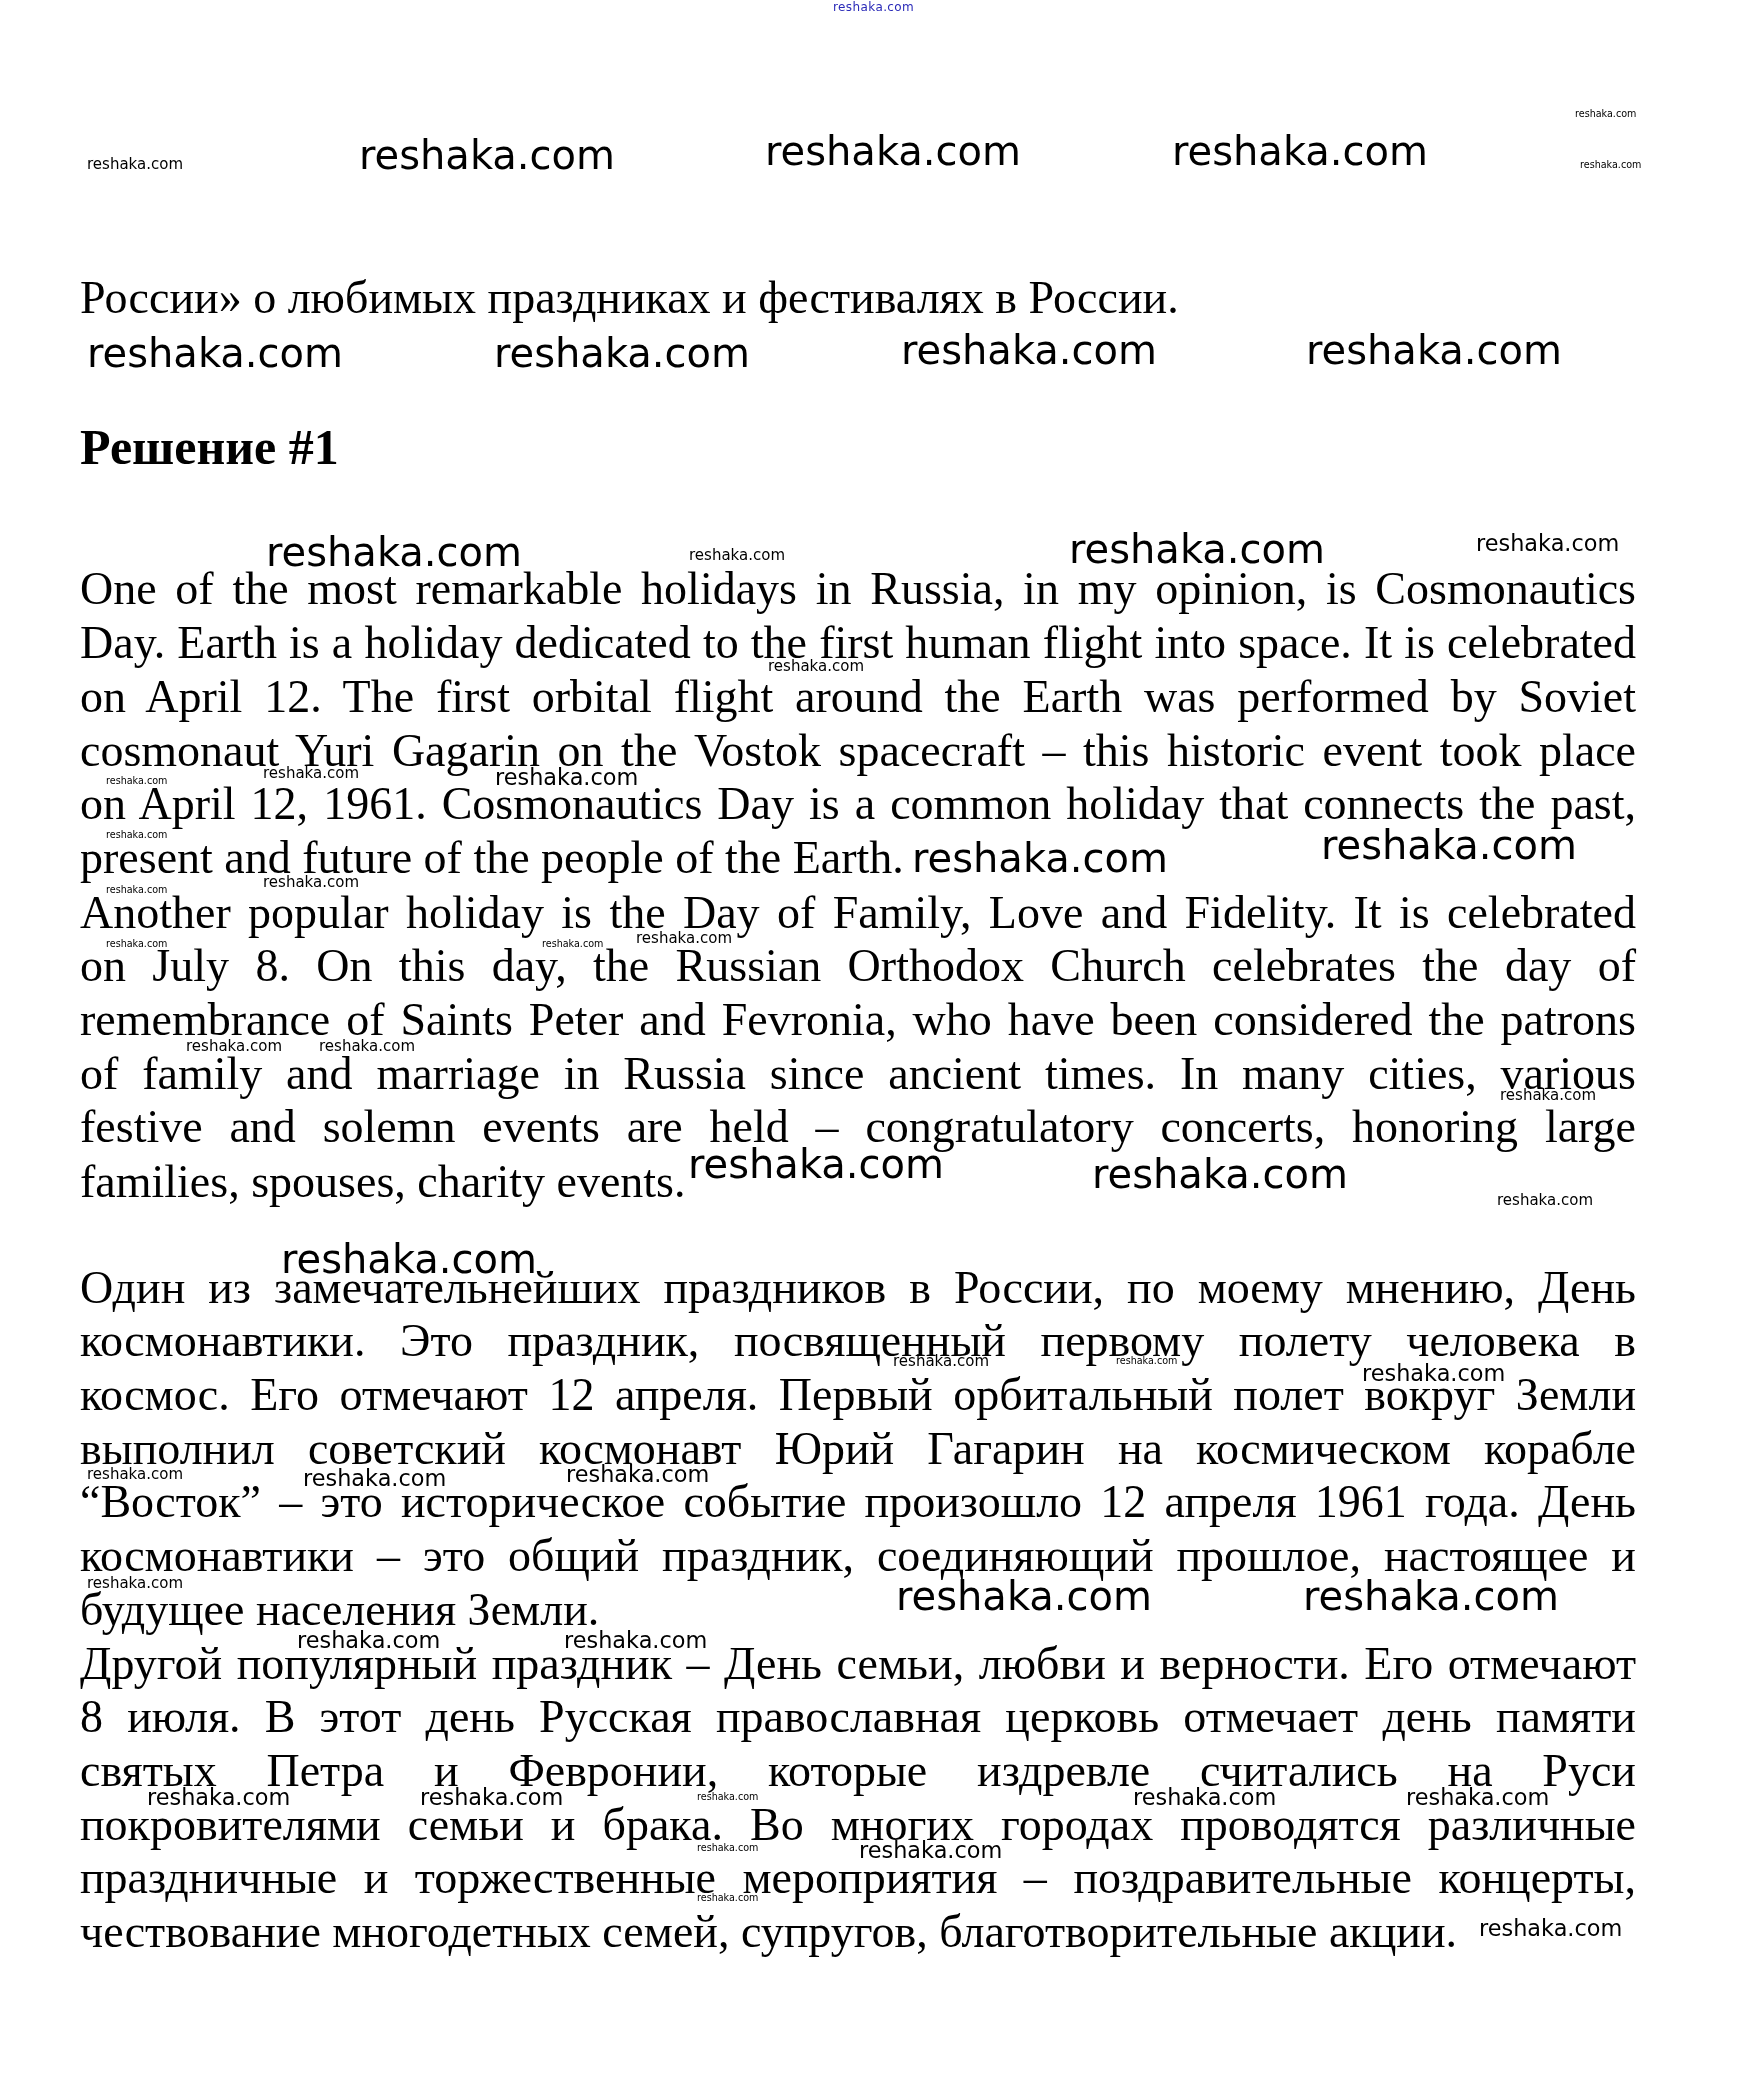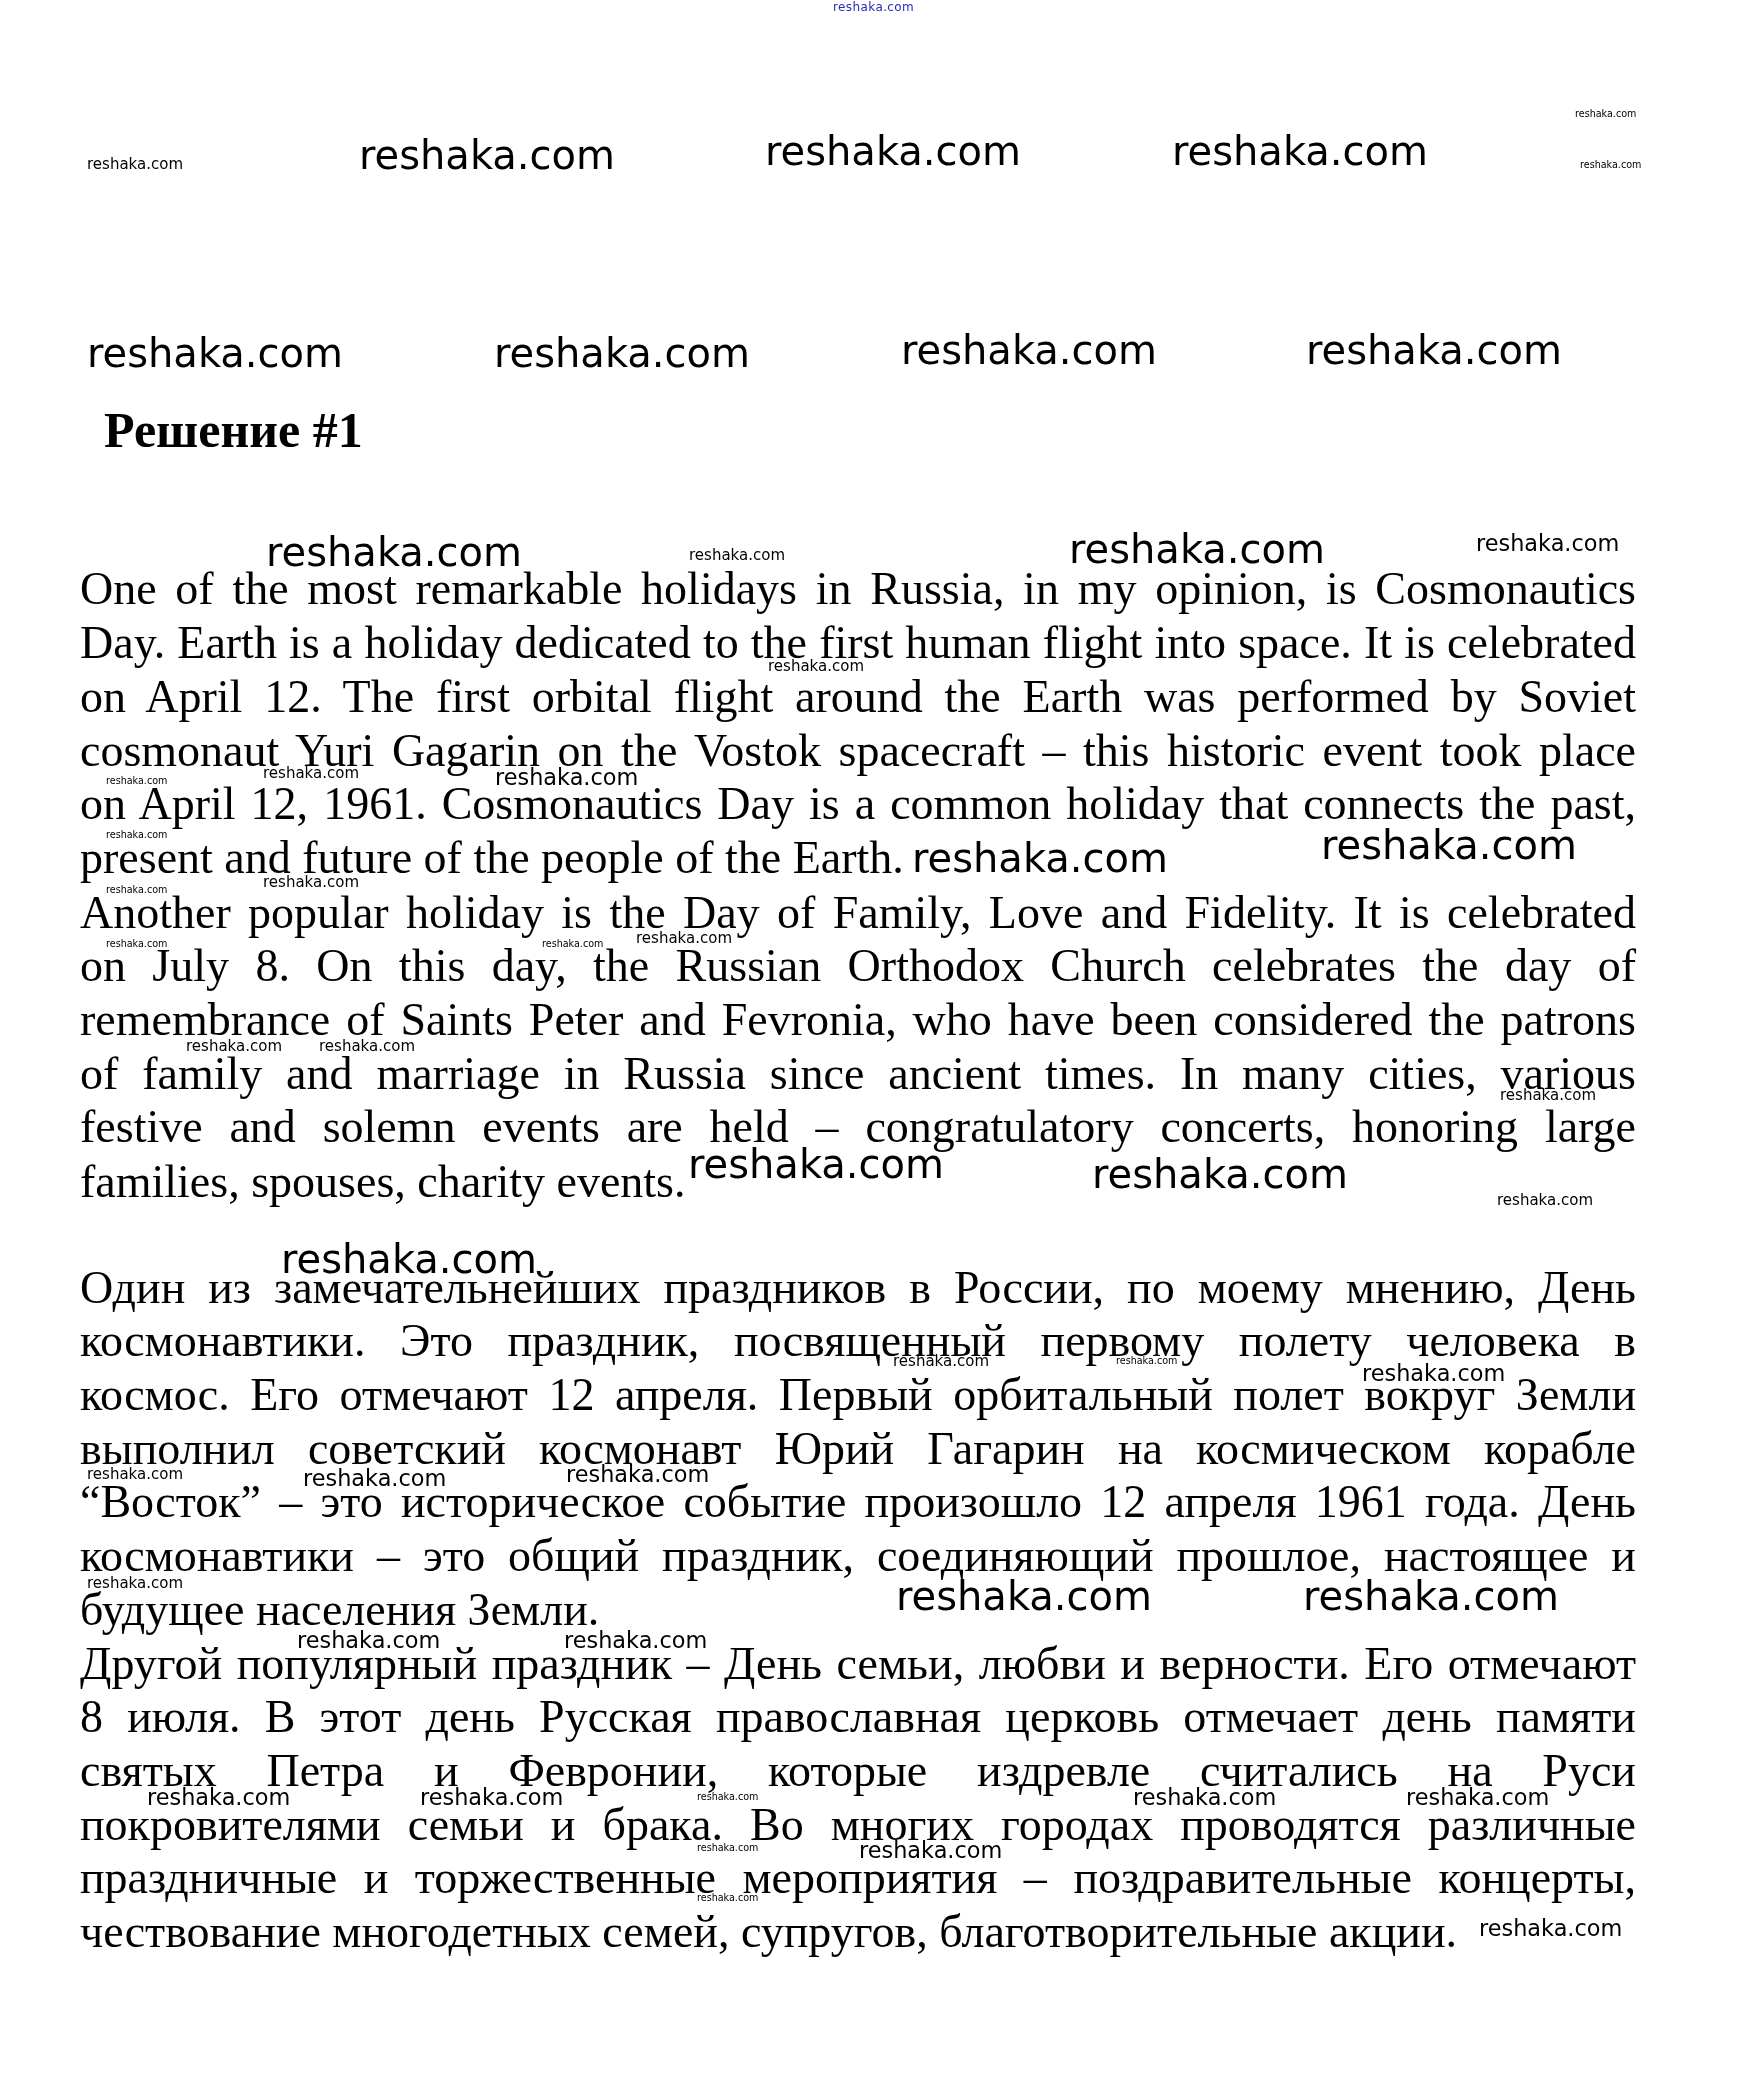--- a/index.html
+++ b/index.html
@@ -17,22 +17,23 @@
   .wm-xs { font-size: 9.6px; }
 </style>
 </head>
 <body>
 
 <div class="page">
 
   <a class="top-link">reshaka.com</a>
 
 
+  <div class="line" style="top:275px;">России» о любимых праздниках и фестивалях в России.</div>
 
-  <div class="heading" style="top:405px;margin-left:24px;">Решение #1</div>
+  <div class="heading" style="top:422px;">Решение #1</div>
 
 
   <div>
     <div class="line justify" style="top:566px;">One of the most remarkable holidays in Russia, in my opinion, is Cosmonautics</div>
     <div class="line justify" style="top:620px;">Day. Earth is a holiday dedicated to the first human flight into space. It is celebrated</div>
     <div class="line justify" style="top:674px;">on April 12. The first orbital flight around the Earth was performed by Soviet</div>
     <div class="line justify" style="top:728px;">cosmonaut Yuri Gagarin on the Vostok spacecraft – this historic event took place</div>
     <div class="line justify" style="top:781px;">on April 12, 1961. Cosmonautics Day is a common holiday that connects the past,</div>
     <div class="line" style="top:835px;">present and future of the people of the Earth.</div>
     <div class="line justify" style="top:890px;">Another popular holiday is the Day of Family, Love and Fidelity. It is celebrated</div>

